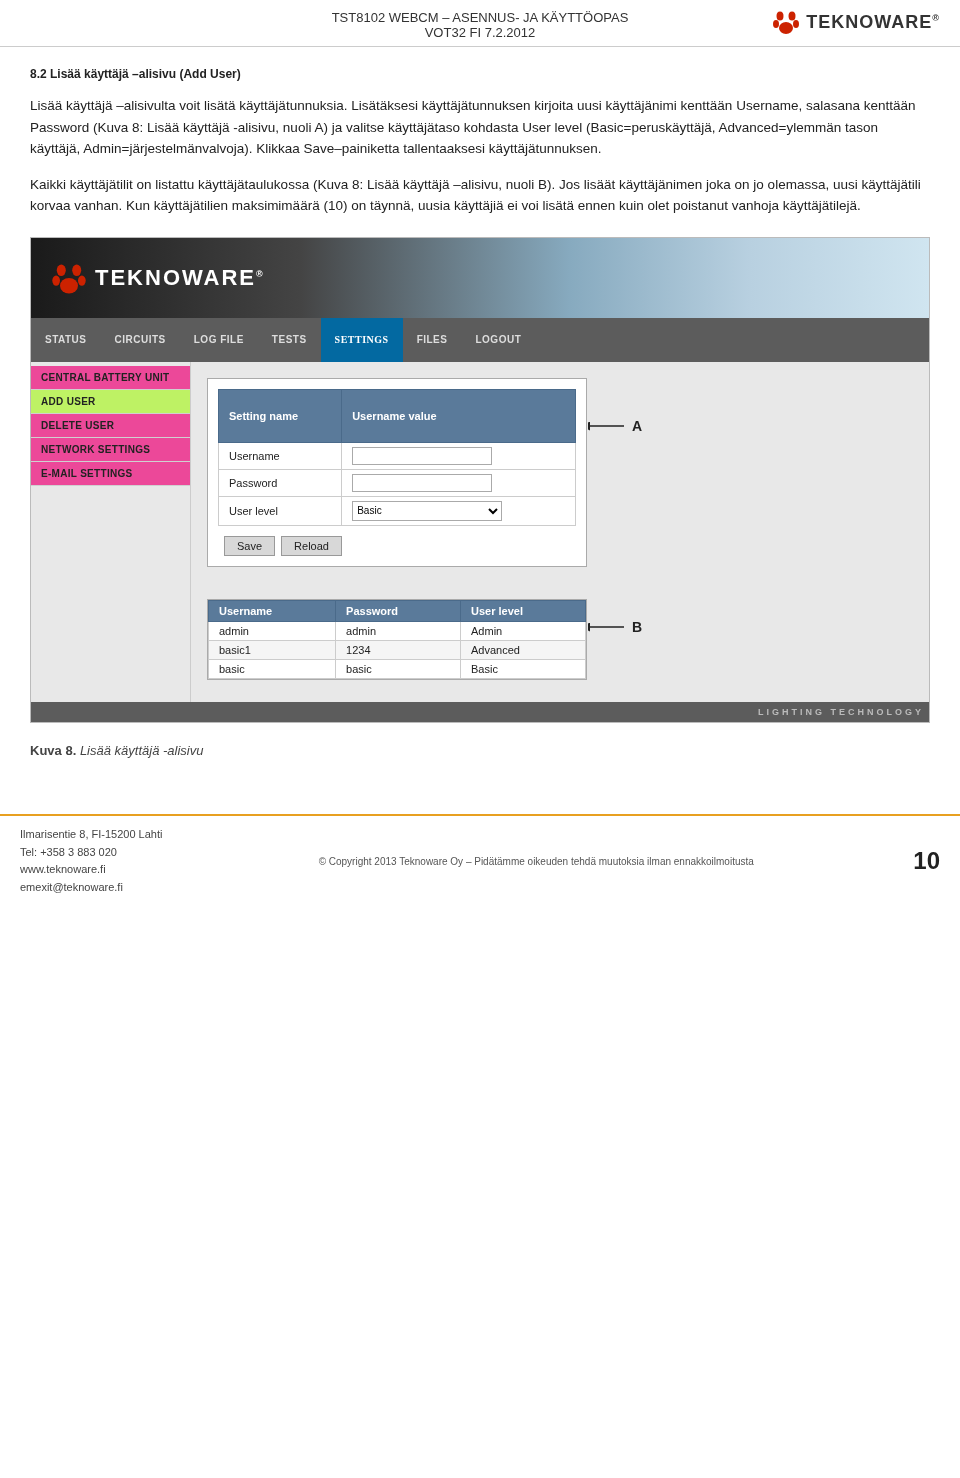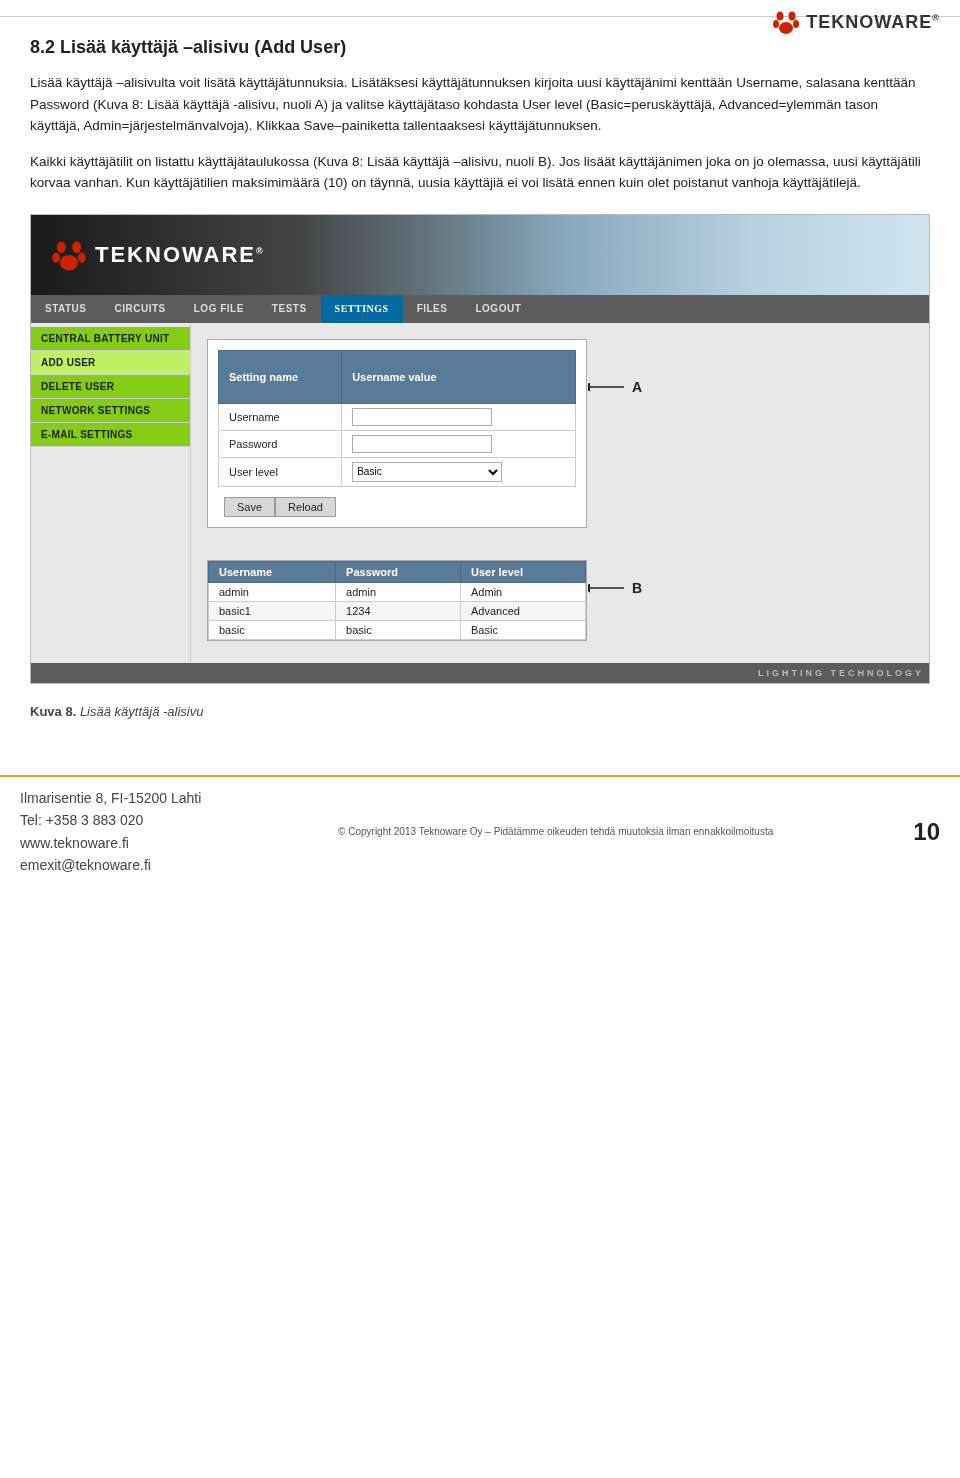--- a/index.html
+++ b/index.html
@@ -50,21 +50,21 @@
       font-size: 9px;
       vertical-align: super;
     }
 
     
     .main-content {
       padding: 20px 30px 10px;
     }
 
     .section-title {
-      font-size: 18px;
+      font-size: 12px;
       font-weight: bold;
       color: #222;
       margin-bottom: 14px;
     }
 
     .body-text {
       font-size: 13.5px;
       line-height: 1.6;
       color: #222;
       margin-bottom: 14px;
@@ -111,21 +111,21 @@
       font-size: 9px;
       color: #fff;
       vertical-align: super;
     }
 
     
     .sc-nav {
       background: #5c5c5c;
       display: flex;
       align-items: stretch;
-      height: 28px;
+      height: 44px;
     }
     .sc-nav-item {
       color: #ddd;
       font-size: 10px;
       font-weight: bold;
       padding: 0 14px;
       display: flex;
       align-items: center;
       cursor: pointer;
       letter-spacing: 0.5px;
@@ -151,21 +151,21 @@
       padding: 4px 0;
       flex-shrink: 0;
     }
     .sc-sidebar-item {
       font-size: 10px;
       font-weight: bold;
       color: #222;
       padding: 6px 10px;
       cursor: pointer;
       border-bottom: 1px solid #d0d0d0;
-      background: #84cc16;
+      background: #ec4899;
       letter-spacing: 0.3px;
     }
     .sc-sidebar-item.active {
       background: #bef264;
     }
 
     
     .sc-main {
       flex: 1;
       padding: 16px;
@@ -210,20 +210,21 @@
     }
     .settings-form select {
       width: 150px;
       height: 20px;
       font-size: 10px;
       border: 1px solid #aaa;
       background: #fff;
     }
     .form-buttons {
       display: flex;
+      gap: 6px;
       margin-top: 6px;
       padding: 4px 0 0 6px;
     }
     .sc-btn {
       background: #d8d8d8;
       border: 1px solid #999;
       font-size: 11px;
       padding: 3px 12px;
       cursor: pointer;
       color: #222;
@@ -286,21 +287,21 @@
     .doc-footer {
       border-top: 2px solid #e8a020;
       margin-top: 30px;
       padding: 10px 20px;
       display: flex;
       align-items: center;
       justify-content: space-between;
       background: #fff;
     }
     .doc-footer-left {
-      font-size: 14px;
+      font-size: 11px;
       color: #444;
       line-height: 1.6;
     }
     .doc-footer-center {
       font-size: 10px;
       color: #555;
       text-align: center;
       flex: 1;
       padding: 0 20px;
     }
@@ -313,20 +314,24 @@
     }
 
     .sc-main-inner {
       position: relative;
     }
   </style>
 </head>
 <body>
 
 <div class="doc-header">
+  <div>
+    <div class="doc-header-title">TST8102 WEBCM – ASENNUS- JA KÄYTTÖOPAS</div>
+    <div class="doc-header-title">VOT32 FI 7.2.2012</div>
+  </div>
   <div class="logo-area">
     <div class="logo-symbol">
       <svg class="logo-paw" viewBox="0 0 28 28">
         <ellipse cx="8" cy="8" rx="3.5" ry="4.5" fill="#cc2200"></ellipse>
         <ellipse cx="20" cy="8" rx="3.5" ry="4.5" fill="#cc2200"></ellipse>
         <ellipse cx="4" cy="16" rx="3" ry="4" fill="#cc2200"></ellipse>
         <ellipse cx="24" cy="16" rx="3" ry="4" fill="#cc2200"></ellipse>
         <ellipse cx="14" cy="20" rx="7" ry="6" fill="#cc2200"></ellipse>
       </svg>
     </div>

